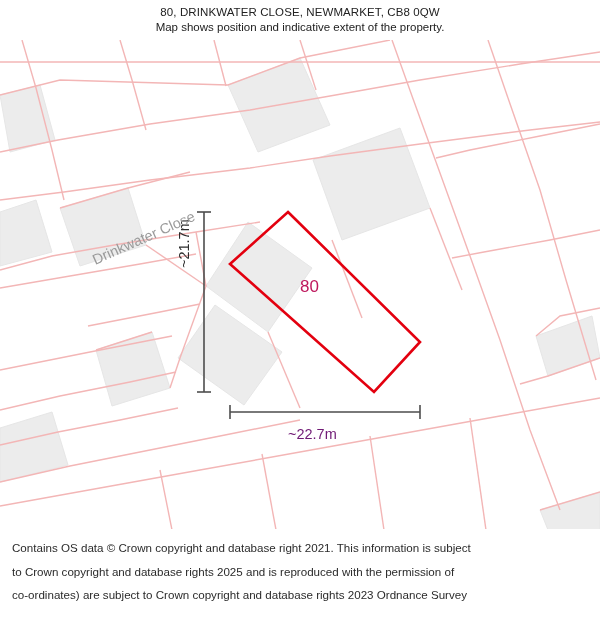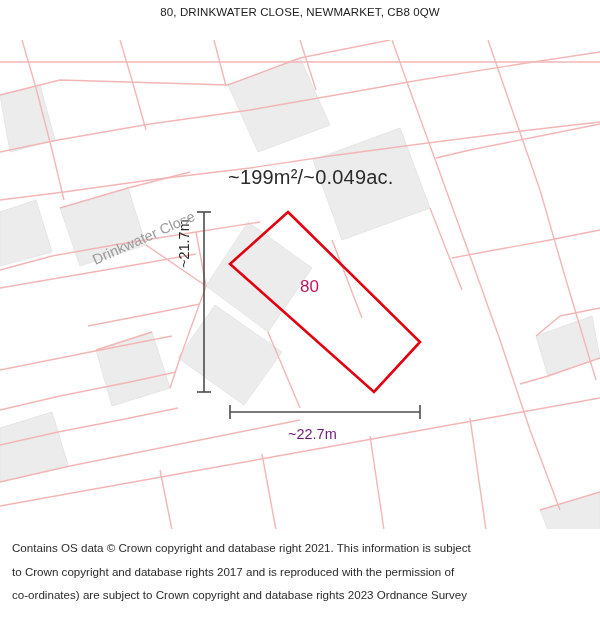--- a/index.html
+++ b/index.html
@@ -121,20 +121,21 @@
     background: #ffffff;
   }
 </style>
 </head>
 <body>
 
 <div class="page">
 
   <div class="header">
     <div class="title">80, DRINKWATER CLOSE, NEWMARKET, CB8 0QW</div>
+    <div class="subtitle">Map shows position and indicative extent of the property.</div>
   </div>
 
   <div class="map">
     <svg width="600" height="490" viewBox="0 0 600 490" xmlns="http://www.w3.org/2000/svg">
 
       <g>
         <polygon points="0,55 40,45 55,100 10,112" fill="#ececec" stroke="#e6e6e6" stroke-width="1"></polygon>
         <polygon points="228,45 300,18 330,85 258,112" fill="#ececec" stroke="#e6e6e6" stroke-width="1"></polygon>
         <polygon points="313,120 400,88 430,168 342,200" fill="#ececec" stroke="#e6e6e6" stroke-width="1"></polygon>
         <polygon points="60,168 128,148 146,205 80,226" fill="#ececec" stroke="#e6e6e6" stroke-width="1"></polygon>
@@ -197,28 +198,27 @@
         <line x1="204" y1="172" x2="204" y2="352"></line>
         <line x1="197" y1="172" x2="211" y2="172"></line>
         <line x1="197" y1="352" x2="211" y2="352"></line>
 
         <line x1="230" y1="372" x2="420" y2="372"></line>
         <line x1="230" y1="365" x2="230" y2="379"></line>
         <line x1="420" y1="365" x2="420" y2="379"></line>
       </g>
     </svg>
 
-    <div class="map-label area-label">~199m²/~0.049ac.</div>
     <div class="map-label plot-number">80</div>
     <div class="map-label width-label">~22.7m</div>
     <div class="map-label height-label">~21.7m</div>
     <div class="map-label street-label">Drinkwater Close</div>
   </div>
 
   <div class="divider"></div>
 
   <div class="footer">
     <p>Contains OS data © Crown copyright and database right 2021. This information is subject</p>
-    <p>to Crown copyright and database rights 2017 and is reproduced with the permission of</p>
+    <p>to Crown copyright and database rights 2025 and is reproduced with the permission of</p>
     <p>co-ordinates) are subject to Crown copyright and database rights 2023 Ordnance Survey</p>
   </div>
 
 </div>
 
 </body></html>

